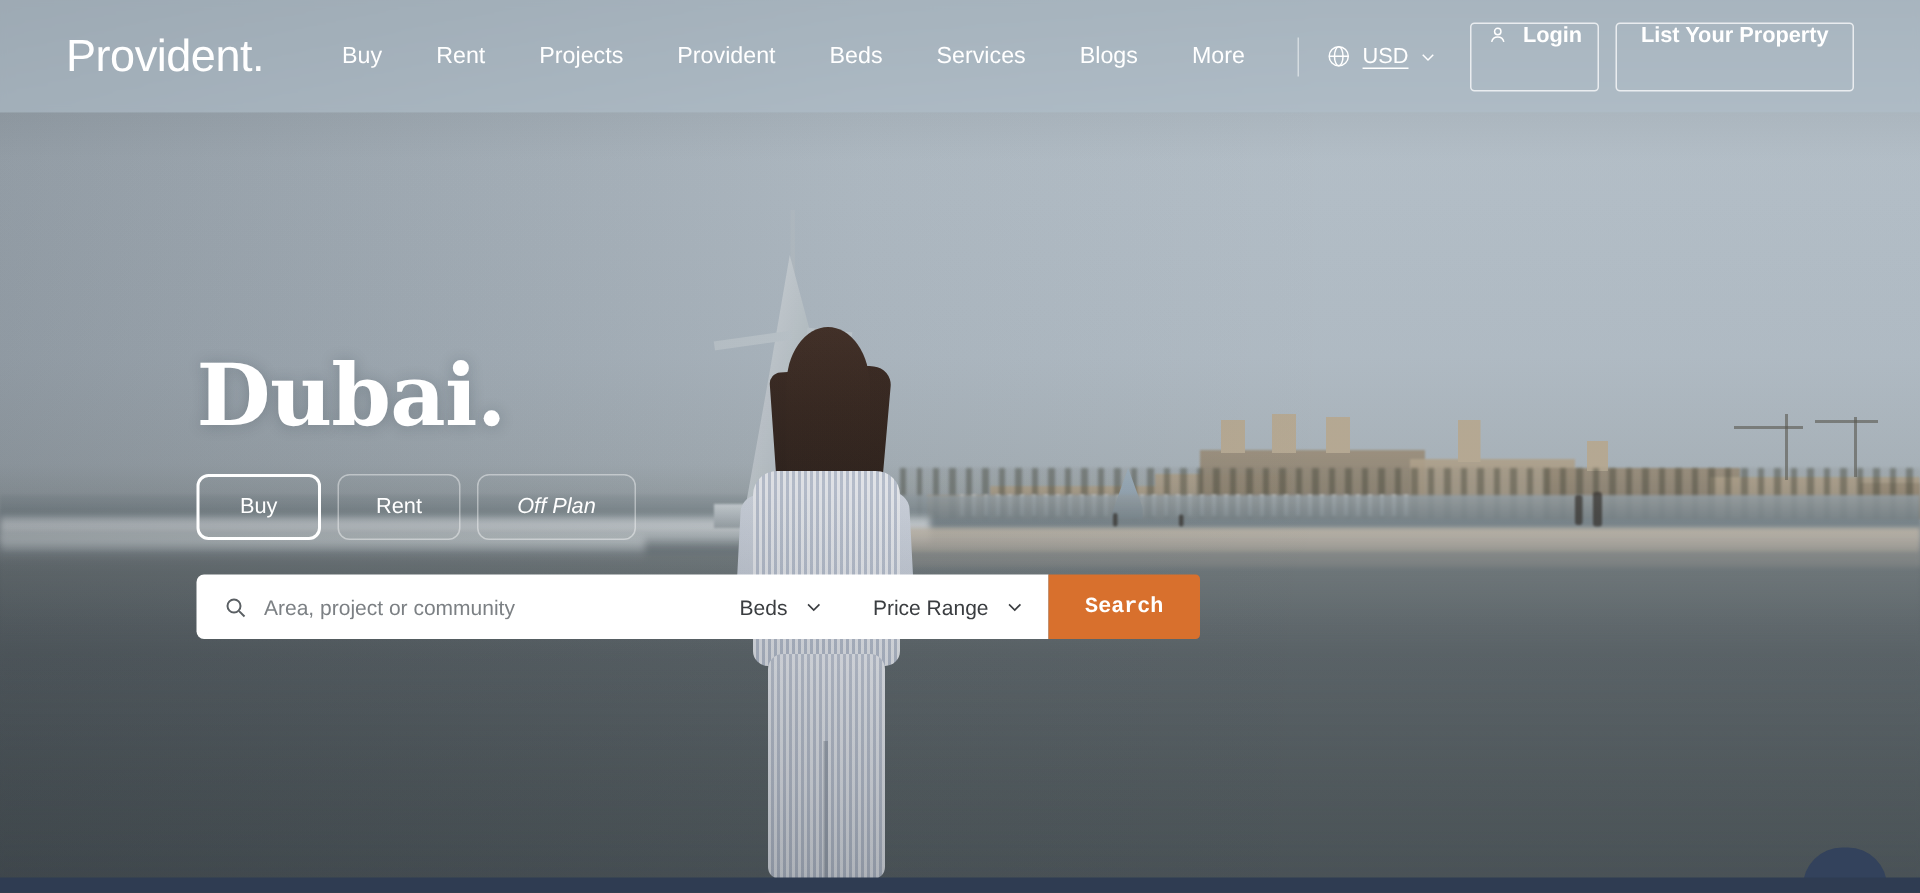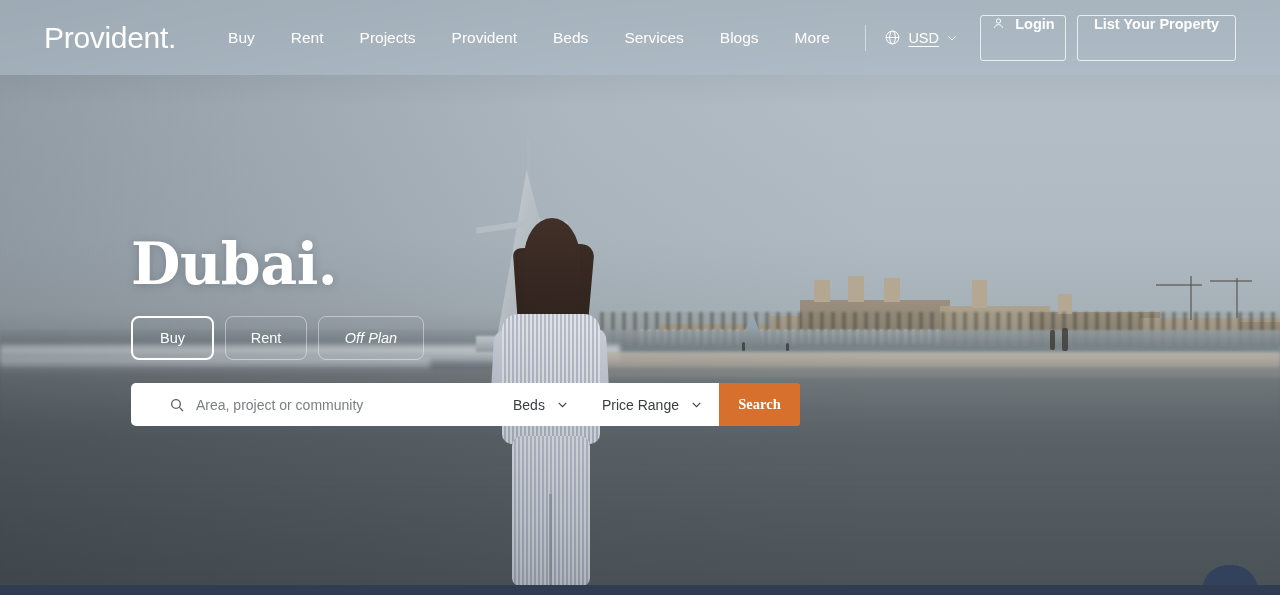--- a/index.html
+++ b/index.html
@@ -371,21 +371,20 @@
     display: flex;
     align-items: center;
     flex: 1;
     background: #ffffff;
     border-radius: 5px 0 0 5px;
   }
   .search-field {
     display: flex; align-items: center; gap: 11px;
     flex: 1;
     padding-left: 18px;
-    margin-left: 20px;
   }
   .search-field input {
     border: none; outline: none;
     background: transparent;
     font-family: "Liberation Sans", sans-serif;
     font-size: 14px;
     color: #3c3c3c;
     width: 300px;
   }
   .search-field input::placeholder { color: #7c8084; }
@@ -405,21 +404,21 @@
   .search-btn {
     width: 101px;
     display: flex; align-items: center; justify-content: center;
     background: #d8702d;
     color: #ffffff;
     font-size: 14.5px;
     font-weight: 700;
     border: none;
     border-radius: 0 3px 3px 0;
     cursor: pointer;
-    font-family: Liberation Serif, serif;
+    font-family: Liberation Mono, monospace;
   }
 
   .stats {
     margin-top: 22px;
     color: #ffffff;
     font-size: 15.5px;
     letter-spacing: 0.15px;
     text-shadow: 0 1px 6px rgba(20,30,40,0.3);
     white-space: nowrap;
   }

